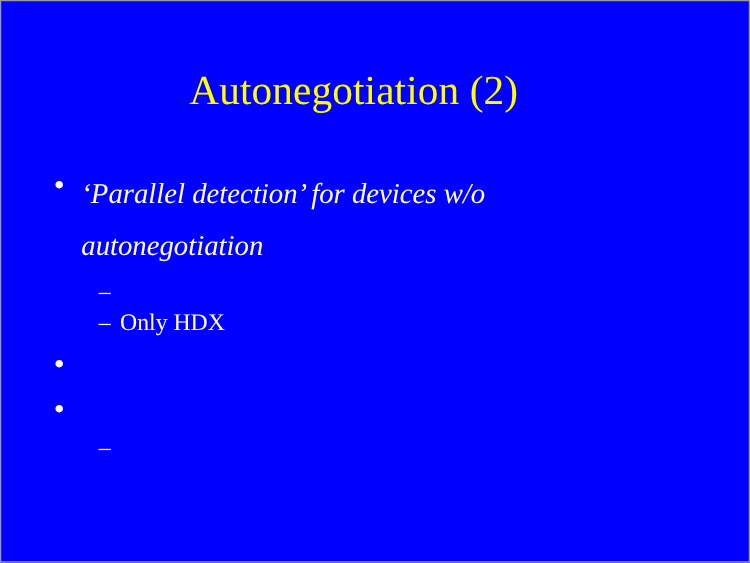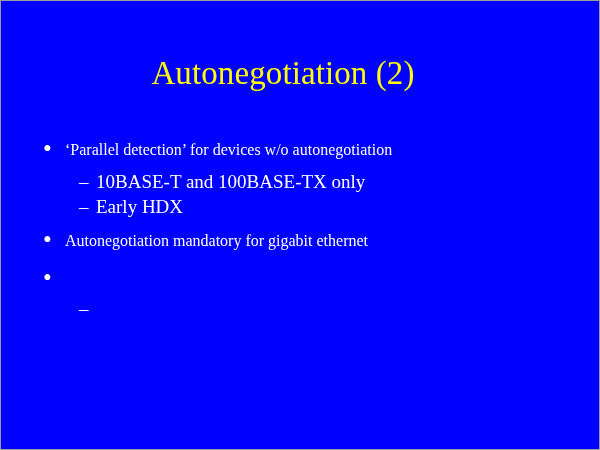--- a/index.html
+++ b/index.html
@@ -61,22 +61,23 @@
     width: 22px;
     flex: 0 0 22px;
     font-size: 25px;
     line-height: 30px;
     text-align: left;
   }
 
   .level1 > .bullet-text {
     flex: 1 1 auto;
     max-width: 432px;
-    font-size: 16px;
-    line-height: 32px;
+    font-size: 23px;
+    line-height: 42px;
+    font-style: italic;
   }
 
   
   .level2 {
     padding-left: 78px;
     font-size: 19px;
     line-height: 25px;
   }
 
   .level2 > .marker {
@@ -107,31 +108,29 @@
 
   <div id="body-list">
 
     <div class="bullet-row level1">
       <span class="marker">•</span>
       <span class="bullet-text">‘Parallel detection’ for devices w/o autonegotiation</span>
     </div>
 
     <div class="bullet-row level2 gap-before-l2">
       <span class="marker">–</span>
-      <span class="bullet-text">10BASE-T and 100BASE-TX only</span>
     </div>
 
     <div class="bullet-row level2">
       <span class="marker">–</span>
-      <span class="bullet-text">Early HDX</span>
+      <span class="bullet-text">Only HDX</span>
     </div>
 
     <div class="bullet-row level1 gap-before-l1">
       <span class="marker">•</span>
-      <span class="bullet-text">Autonegotiation mandatory for gigabit ethernet</span>
     </div>
 
     <div class="bullet-row level1 gap-before-l1">
       <span class="marker">•</span>
     </div>
 
     <div class="bullet-row level2 gap-before-l2">
       <span class="marker">–</span>
     </div>
 

